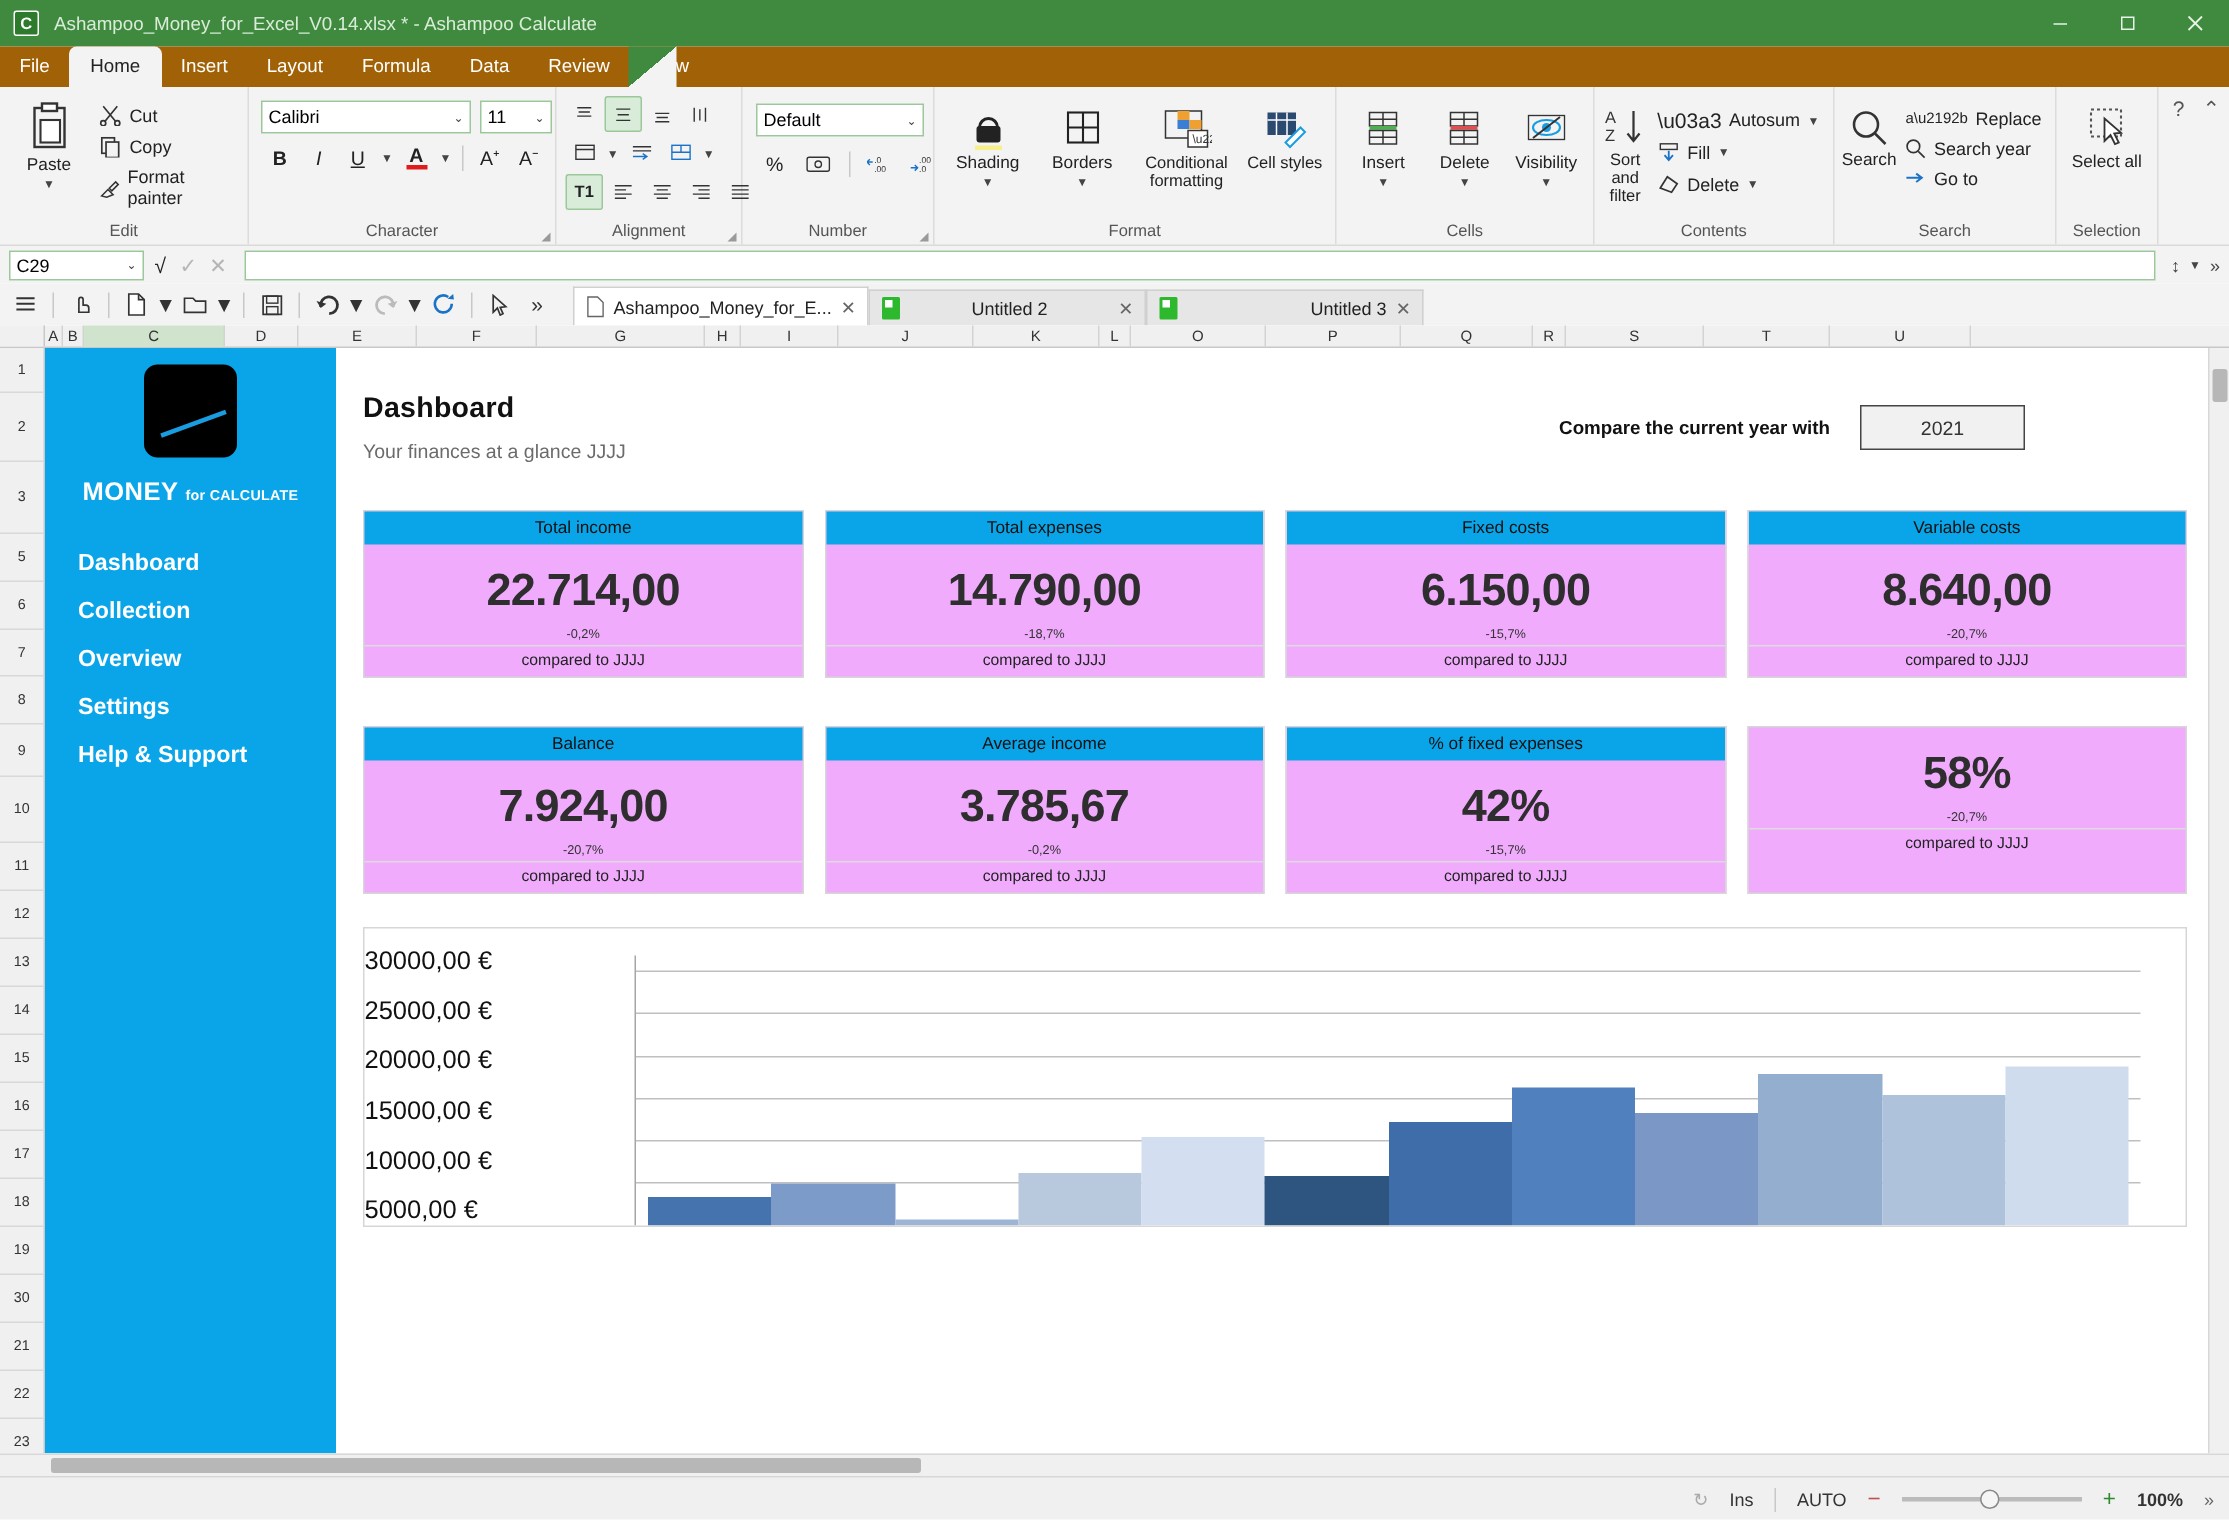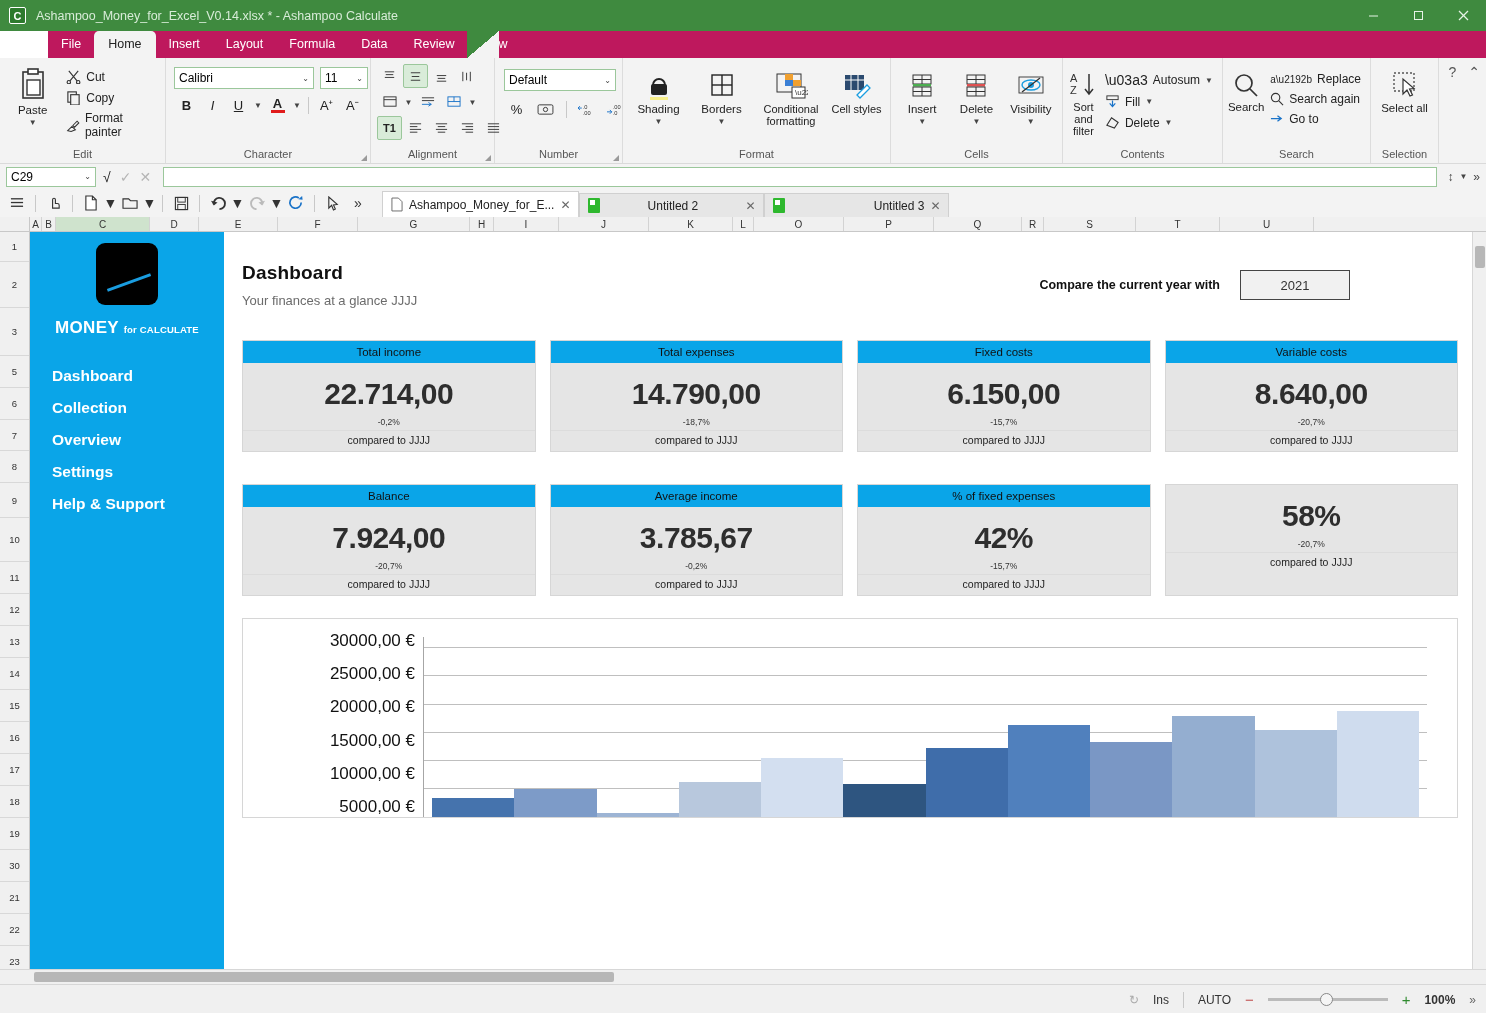--- a/index.html
+++ b/index.html
@@ -11,22 +11,22 @@
     position:relative; }
   .tb-icon { width:17px; height:17px; margin-left:9px; background:#2d7a2d;
     border:1px solid #ffffff; color:#fff; font-size:11px; font-weight:bold;
     display:flex; align-items:center; justify-content:center; border-radius:2px;}
   .tb-title { margin-left:10px; color:#d8ecd8; font-size:12.5px; }
   .tb-btns { position:absolute; right:0; top:0; height:31px; display:flex; }
   .tb-btn { width:45px; height:31px; display:flex; align-items:center;
     justify-content:center; color:#e7f3e7; font-size:13px; }
 
   
-  .menubar { height:27px; background:#be185d; display:flex; align-items:flex-end;
-    position:relative;margin-left:48px; }
+  .menubar { height:27px; background:#a16207; display:flex; align-items:flex-end;
+    position:relative; }
   .menubar::after{content:"";position:absolute;left:0;right:0;bottom:0;height:0;}
   .mi { padding:4px 13px 5px; color:#ffffff; font-size:12.5px; line-height:18px; }
   .mi.active { background:#f3f3f3; color:#222; border-radius:5px 5px 0 0;
     padding:4px 14px 5px; }
   .menu-tail { position:absolute; left:419px; top:0; width:32px; height:27px;
     background:linear-gradient(to bottom right,#3f8a3f 50%, #f3f3f3 50%); }
 
   
   .ribbon { height:106px; background:#f3f3f3; display:flex; position:relative;
     border-bottom:1px solid #dadada; }
@@ -121,33 +121,33 @@
   .dash-title { font-size:19px; font-weight:bold; color:#111; letter-spacing:.2px;}
   .dash-sub { font-size:13px; color:#6b6b6b; margin-top:9px; }
   .cmp { position:absolute; right:136px; top:38px; display:flex;
     align-items:center; gap:20px; }
   .cmp-lbl { font-size:12.5px; font-weight:bold; color:#111; }
   .cmp-val { width:110px; height:30px; border:1px solid #444; background:#f1f1f1;
     display:flex; align-items:center; justify-content:center;
     font-size:13px; color:#333; }
 
   .cards { display:flex; gap:14px; margin-top:32px; }
-  .card { flex:1; border:1px solid #d6d6d6; background:#e5e5e5; }
+  .card { flex:1; border:1px solid #d6d6d6; background:#f0abfc; }
   .card-h { background:#0aa5e8; color:#111; font-size:11.5px; text-align:center;
     padding:5px 0; font-weight:500; }
   .card-v { font-size:30px; font-weight:bold; color:#2e2e2e; text-align:center;
     padding:14px 0 6px; letter-spacing:-.5px; }
   .card-d { font-size:8.5px; color:#333; text-align:center; padding-bottom:3px; }
   .card-c { font-size:10.5px; color:#222; text-align:center;
     border-top:1px solid #dcdcdc; padding:3px 0 5px; }
 
   .chartbox { margin-top:22px; border:1px solid #d6d6d6; height:200px;
     background:#fff; display:flex; overflow:hidden; position:relative; }
   .yaxis { width:180px; padding:12px 8px 0 0; display:flex;
-    flex-direction:column; justify-content:space-between; align-items:flex-end;
+    flex-direction:column; justify-content:space-between; align-items:flex-start;
     font-size:17px; color:#111; }
   .plot { flex:1; position:relative; border-left:1px solid #a6a6a6;
     margin:18px 30px 0 0; }
   .gl { position:absolute; left:0; right:0; height:1px; background:#bfbfbf; }
   .bars { position:absolute; left:8px; right:8px; bottom:0; top:0;
     display:flex; align-items:flex-end; gap:0; }
   .bar { flex:1; }
 
   
   .vscroll { position:absolute; right:0; top:0; width:14px; height:737px;
@@ -553,21 +553,21 @@
       <div style="display:flex;flex-direction:column;padding-top:2px">
         <div class="small-row">
           <span style="font-size:10px">a\u2192b</span>
           <span>Replace</span>
         </div>
         <div class="small-row">
           <svg width="14" height="14" viewBox="0 0 15 15">
               <circle cx="6" cy="6" r="4.5" fill="none" stroke="#333" stroke-width="1.2"></circle>
               <line x1="9.5" y1="9.5" x2="14" y2="14" stroke="#333" stroke-width="1.2"></line>
             </svg>
-          <span>Search again</span>
+          <span>Search year</span>
         </div>
         <div class="small-row">
           <svg width="14" height="14" viewBox="0 0 15 15">
               <path d="M1 7 H11 M8 4 L12 7 L8 10" stroke="#1a73c8" fill="none" stroke-width="1.4"></path>
             </svg>
           <span>Go to</span>
         </div>
       </div>
     </div>
     <div class="grp-label">Search</div>

